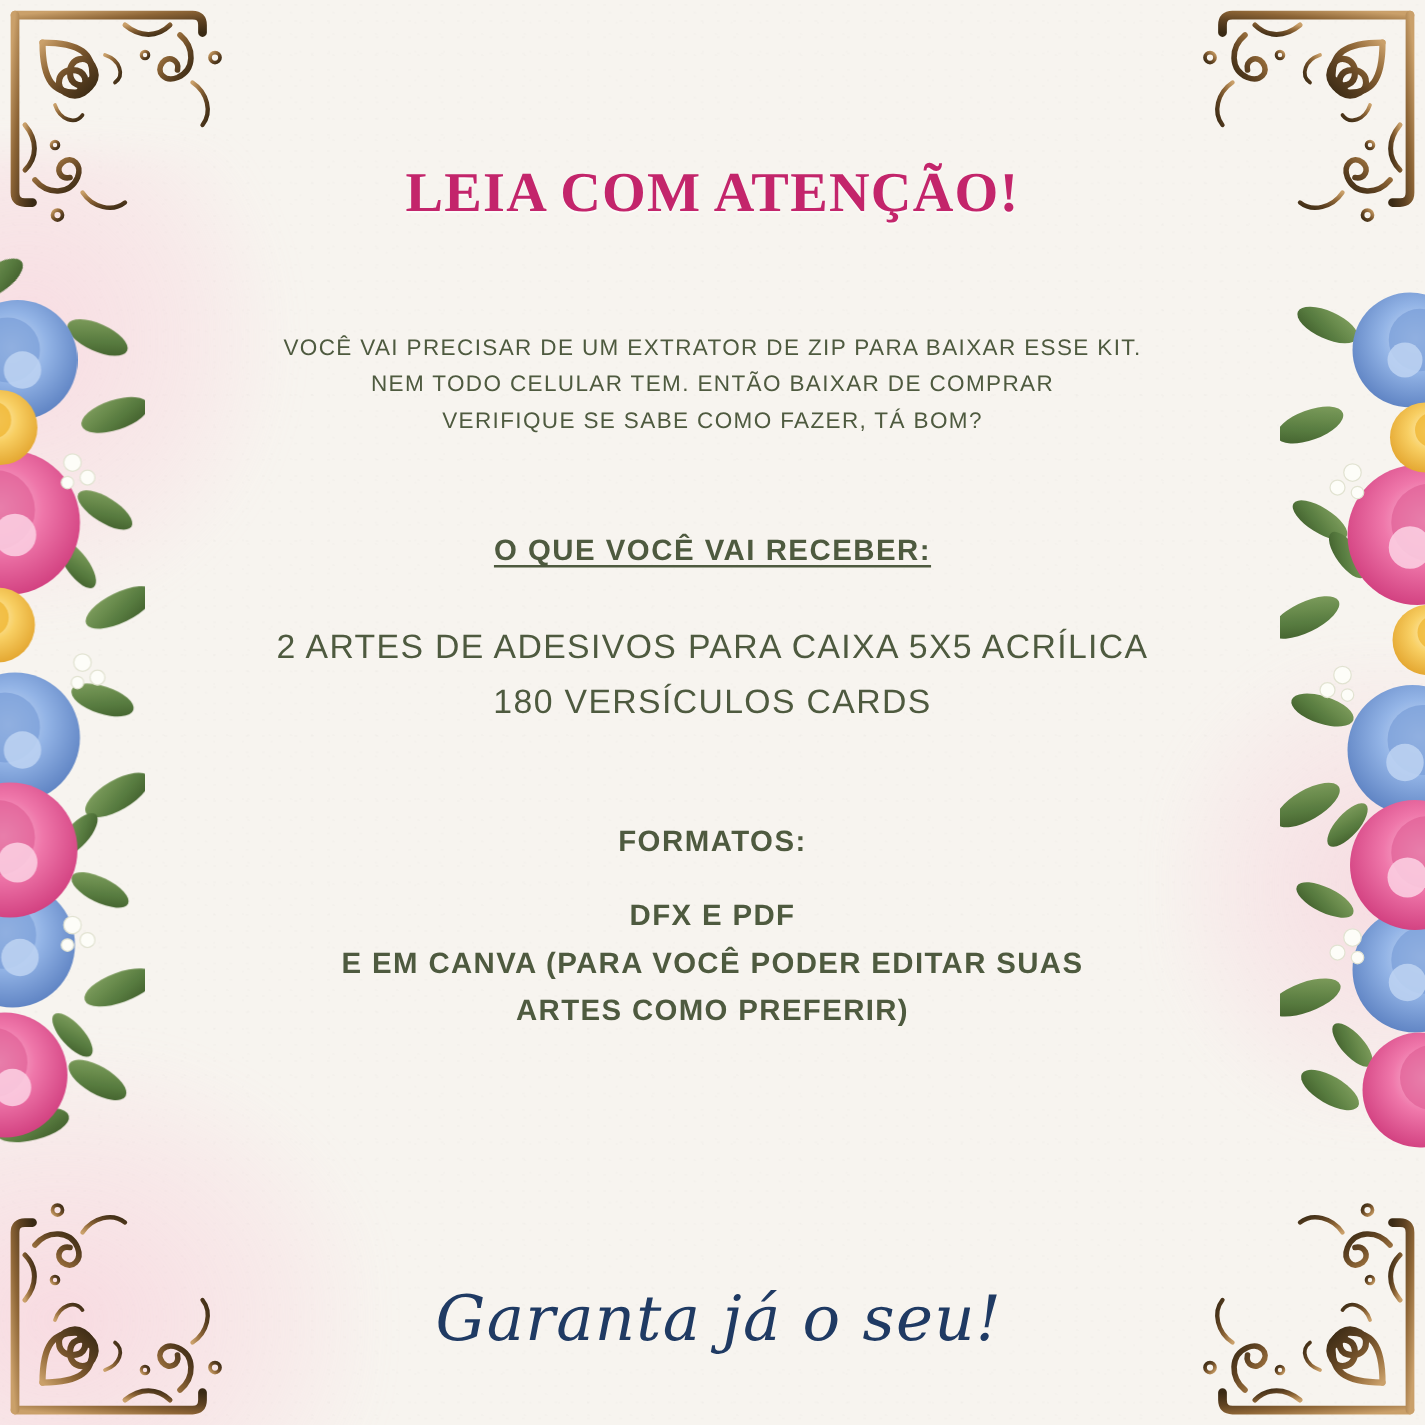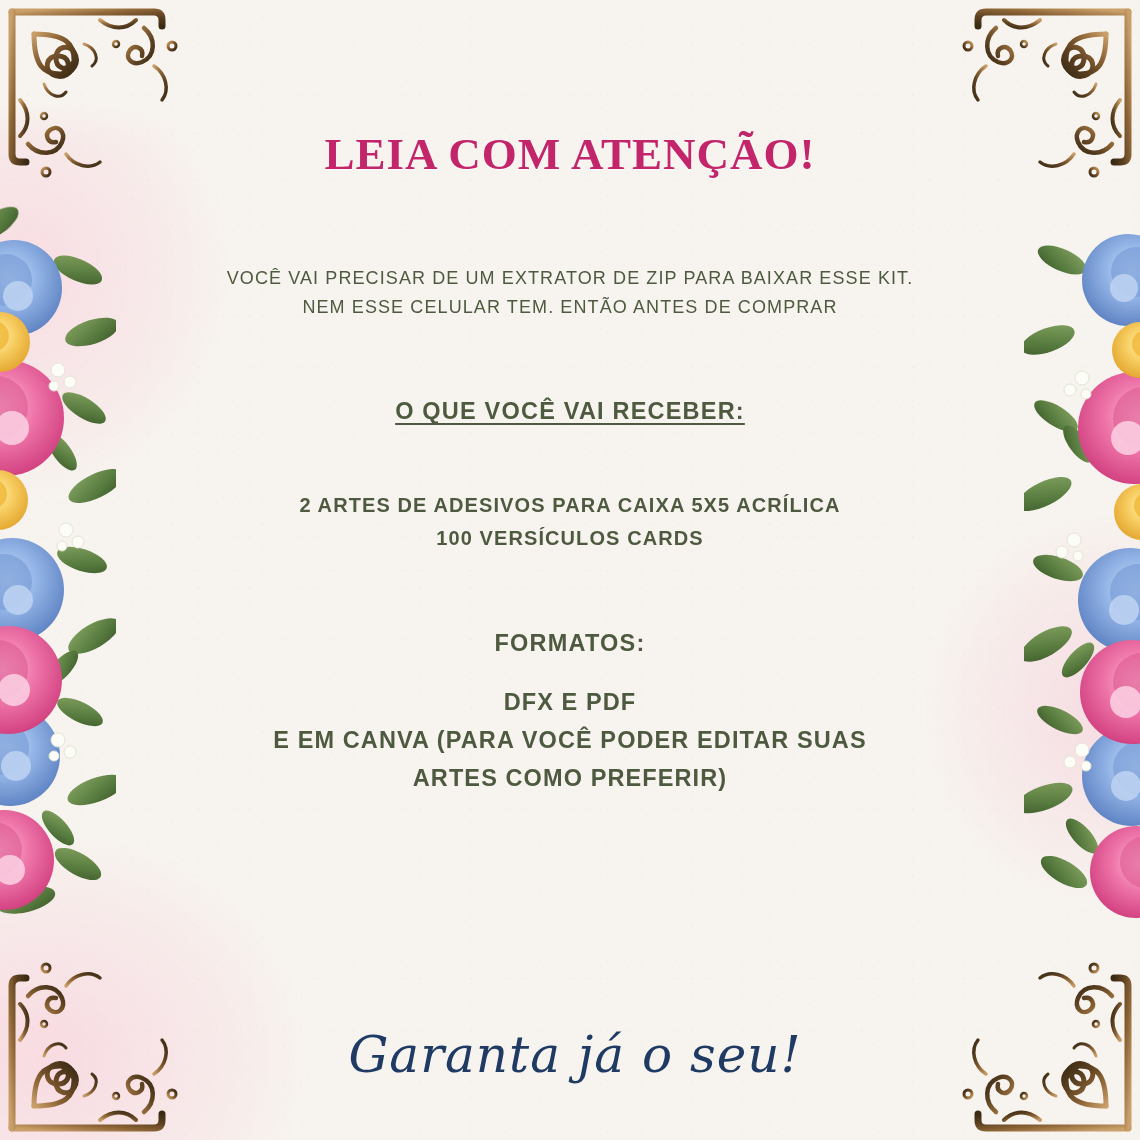--- a/index.html
+++ b/index.html
@@ -102,26 +102,26 @@
     margin-top: 76px;
     color: #4e5a3f;
     font-size: 23.5px;
     font-weight: bold;
     letter-spacing: 1.2px;
     text-decoration: underline;
     text-underline-offset: 4px;
   }
 
   .list-block {
-    margin-top: 64px;
+    margin-top: 42px;
     color: #4e5a3f;
-    font-size: 20px;
+    font-size: 27px;
     letter-spacing: 1.1px;
     line-height: 1.62;
-    font-weight: 700;
+    font-weight: 400;
   }
 
   .formats-title {
     margin-top: 76px;
     color: #4e5a3f;
     font-size: 23.5px;
     font-weight: bold;
     letter-spacing: 1.2px;
     text-underline-offset: 4px;
   }
@@ -408,28 +408,29 @@
       </g>
     </svg>
   </div>
 
   <div class="content">
 
     <div class="headline">LEIA COM ATENÇÃO!</div>
 
     <div class="body-block">
       <div class="line">VOCÊ VAI PRECISAR DE UM EXTRATOR DE ZIP PARA BAIXAR ESSE KIT.</div>
-      <div class="line">NEM ESSE CELULAR TEM. ENTÃO ANTES DE COMPRAR</div>
+      <div class="line">NEM TODO CELULAR TEM. ENTÃO BAIXAR DE COMPRAR</div>
+      <div class="line">VERIFIQUE SE SABE COMO FAZER, TÁ BOM?</div>
     </div>
 
     <div class="section-title">O QUE VOCÊ VAI RECEBER:</div>
 
     <div class="list-block">
       <div>2 ARTES DE ADESIVOS PARA CAIXA 5X5 ACRÍLICA</div>
-      <div>100 VERSÍCULOS CARDS</div>
+      <div>180 VERSÍCULOS CARDS</div>
     </div>
 
     <div class="formats-title">FORMATOS:</div>
 
     <div class="formats-block">
       <div>DFX E PDF</div>
       <div>E EM CANVA (PARA VOCÊ PODER EDITAR SUAS</div>
       <div>ARTES COMO PREFERIR)</div>
     </div>
 

